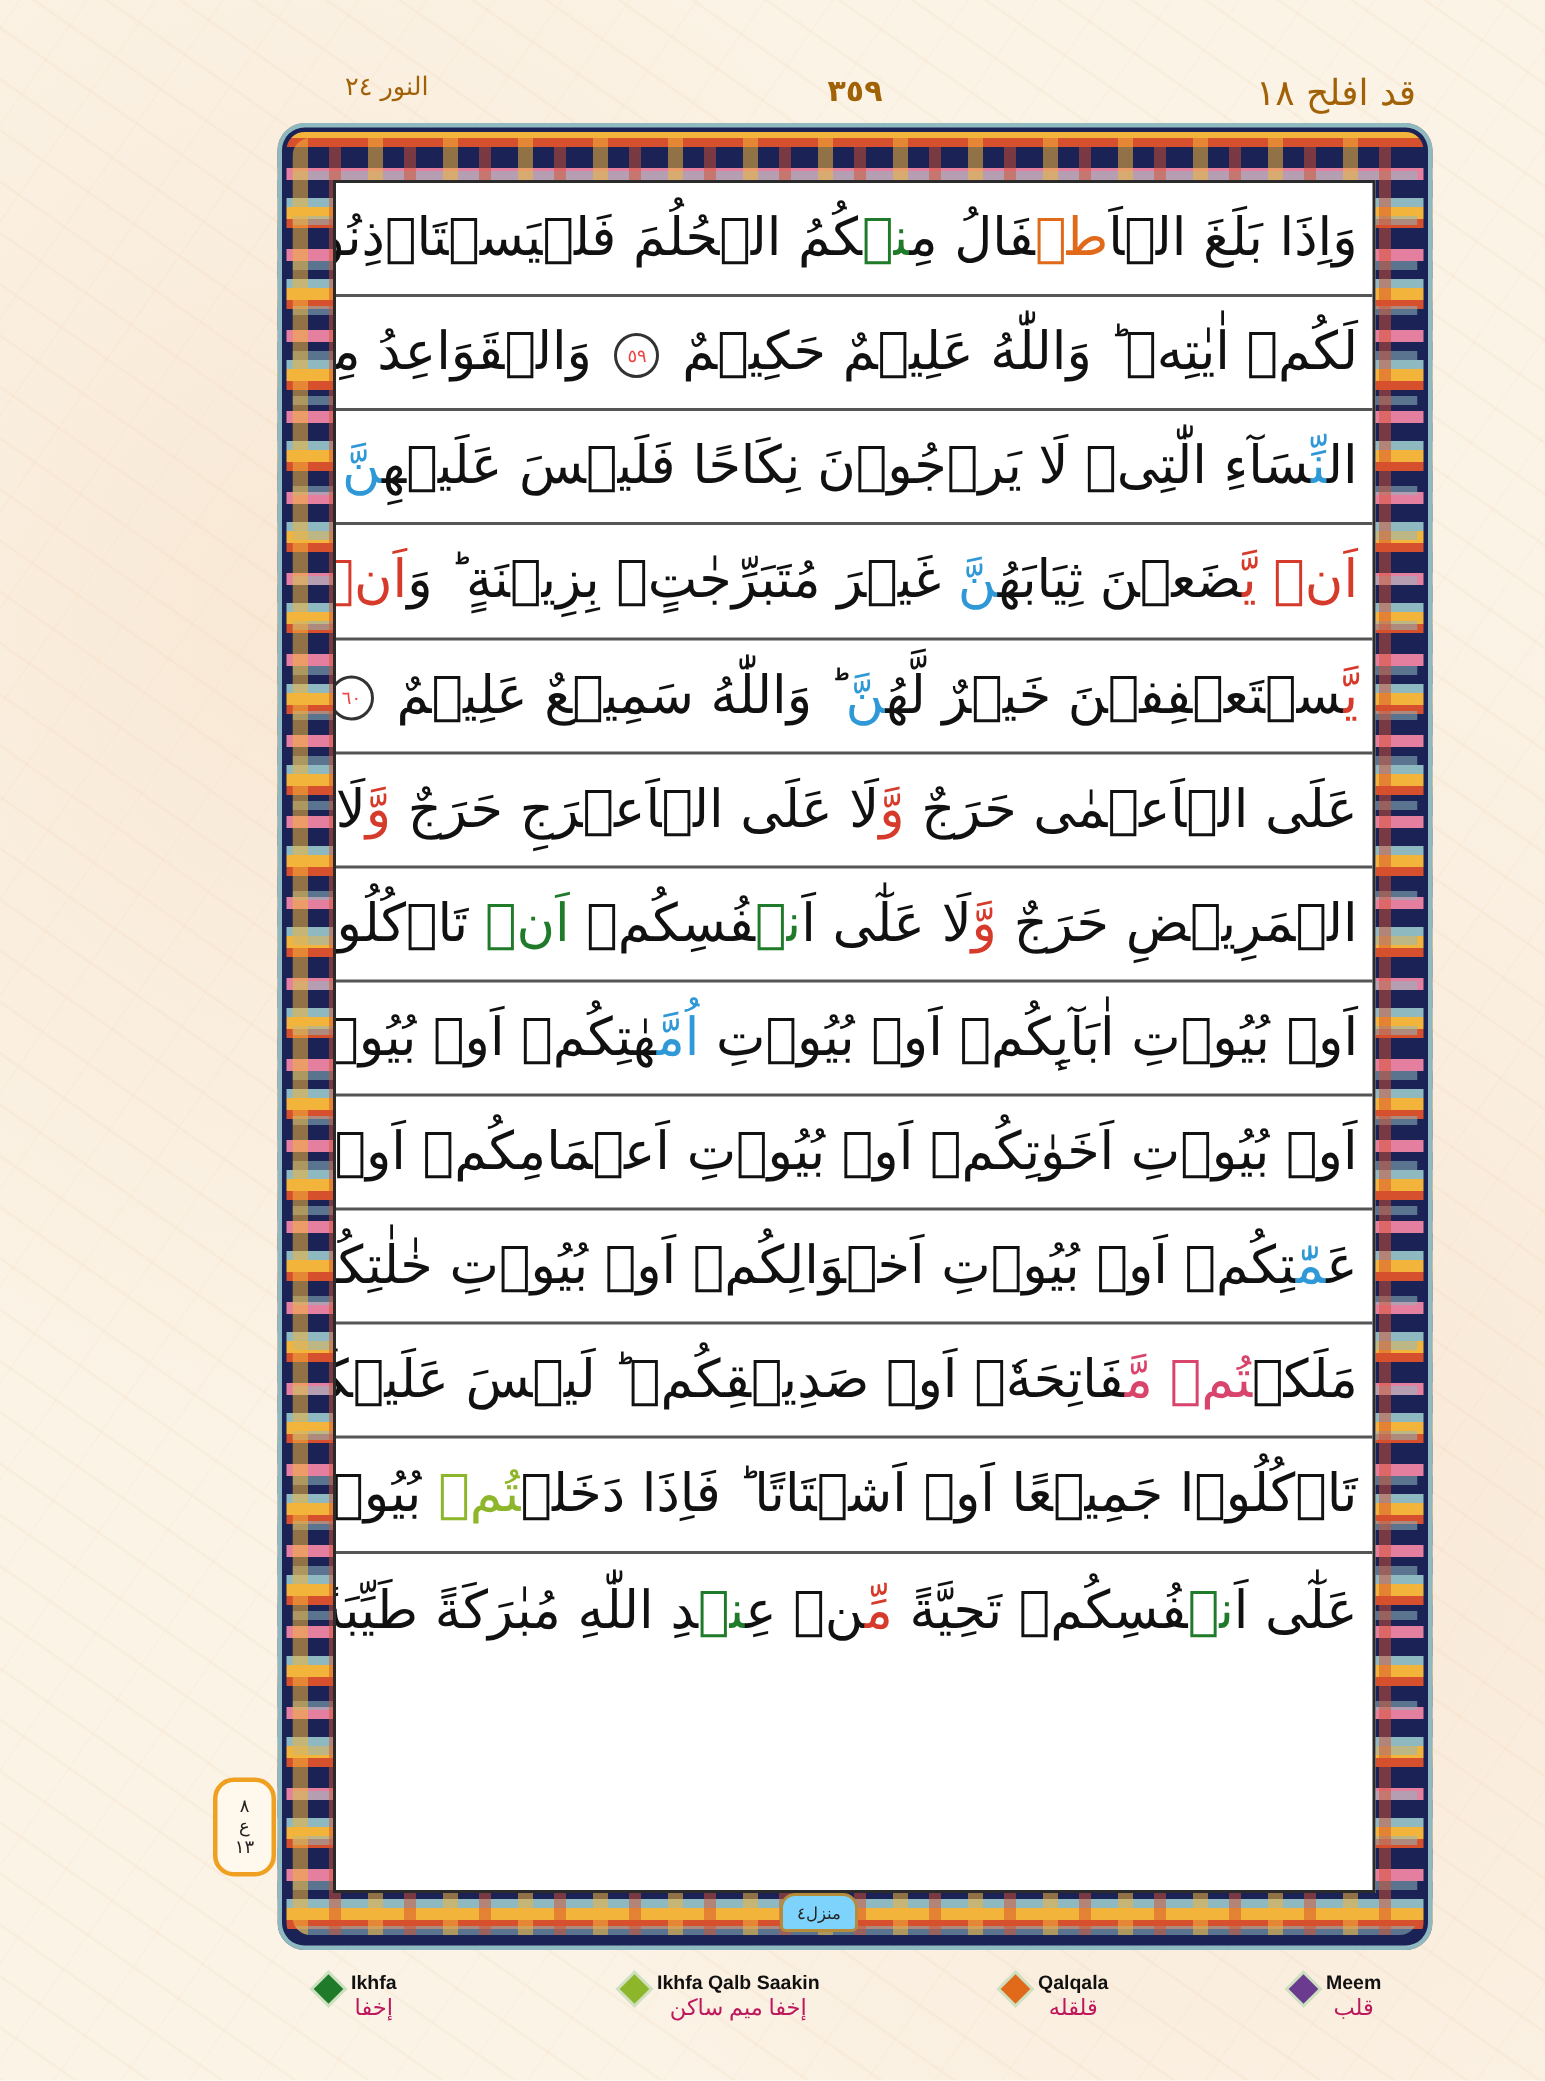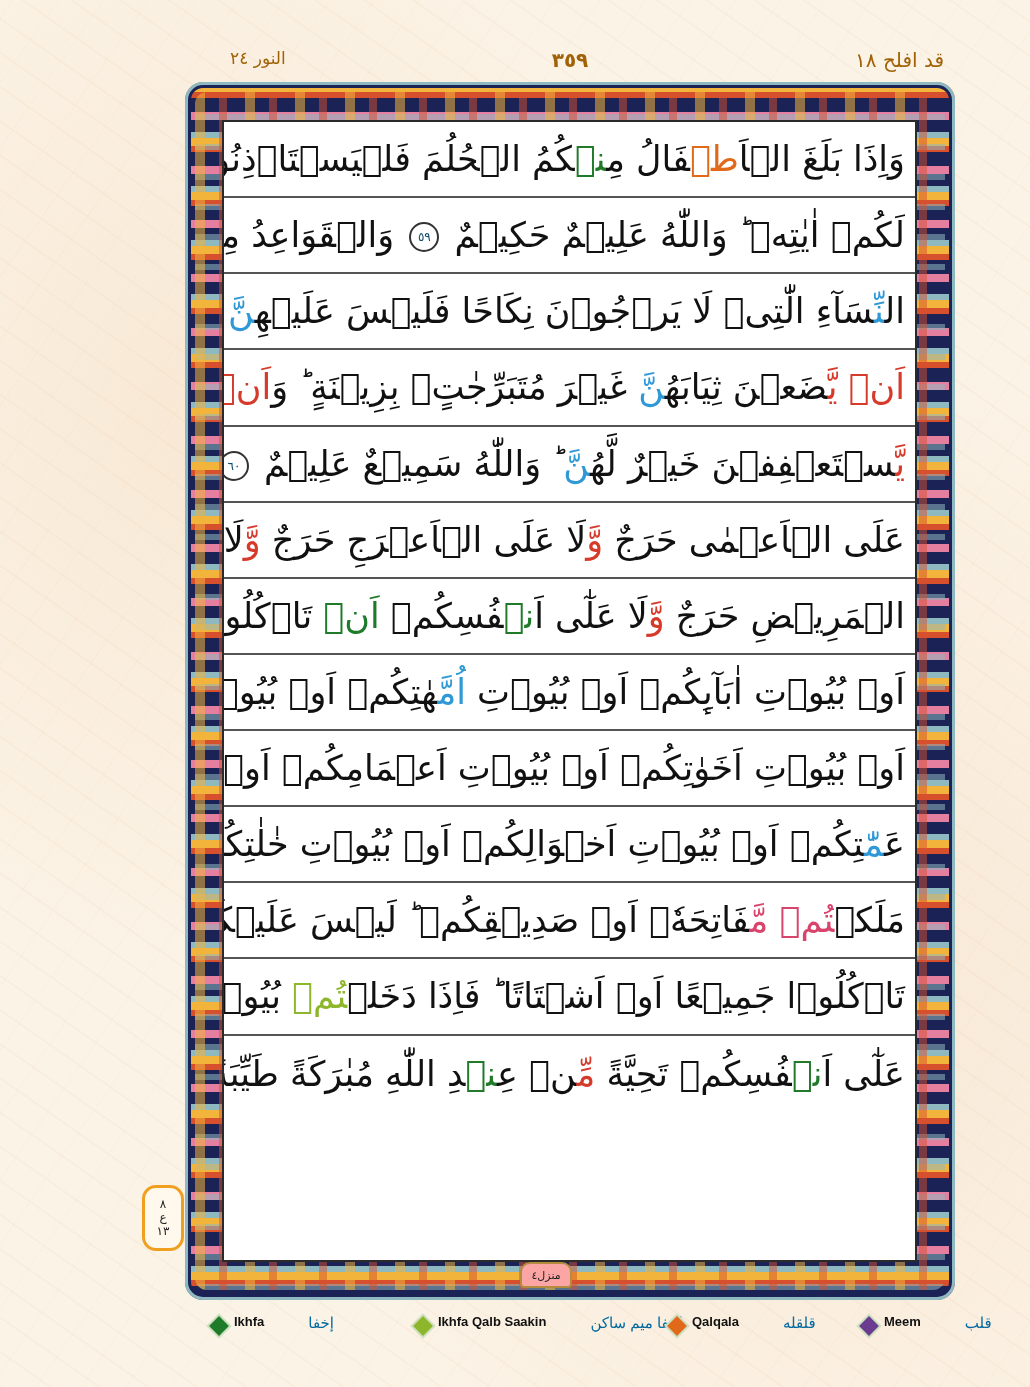--- a/index.html
+++ b/index.html
@@ -13,21 +13,21 @@
       repeating-linear-gradient(-55deg, rgba(235,190,150,0.08) 0 1px, rgba(0,0,0,0) 1px 37px);
     font-family: "DejaVu Sans", sans-serif;
   }
   .header {
     position: absolute; top: 48px; left: 190px; width: 760px; height: 30px;
   }
   .header .hdr {
     position: absolute; top: 0; font-family: "DejaVu Sans", sans-serif; color: #a16207;
     direction: rtl;
   }
-  .hdr-juz { right: 6px; font-size: 20px; }
+  .hdr-juz { right: 6px; font-size: 24px; }
   .hdr-page { left: 50%; transform: translateX(-50%); font-size: 20px; font-weight: bold; top: -4px; }
   .hdr-surah { left: 40px; font-size: 17px; }
 
   .border {
     position: absolute; left: 185px; top: 82px; width: 770px; height: 1218px;
     border-radius: 18px;
     background:
       radial-gradient(circle at 10% 5%, #e14a6a 0 8px, rgba(0,0,0,0) 9px),
       radial-gradient(circle at 90% 95%, #e14a6a 0 8px, rgba(0,0,0,0) 9px),
       repeating-linear-gradient(0deg, #1b2356 0 14px, #d6502e 14px 20px, #f2b43a 20px 28px, #8fb9c0 28px 34px, #1b2356 34px 46px, #e57fa0 46px 54px),
@@ -57,49 +57,49 @@
   .line .seg { display: inline; }
   .c-ikhfa { color: #1f7a2a; }
   .c-ikhfa-meem { color: #8db62b; }
   .c-qalqala { color: #e06a1a; }
   .c-ghunna { color: #2f98d6; }
   .c-idgham { color: #d63a2a; }
   .c-pink { color: #d9446c; }
   .ayah {
     display: inline-flex; align-items: center; justify-content: center;
     width: 26px; height: 26px; border: 2px solid #333; border-radius: 50%;
-    font-size: 12px; margin: 0 4px; vertical-align: middle; color: #0c4a6e;
+    font-size: 12px; margin: 0 4px; vertical-align: middle; color: #ef4444;
   }
 
   .ruku {
     position: absolute; left: 142px; top: 1185px; width: 36px; height: 60px;
     background: #fff8ec; border: 3px solid #f0a020; border-radius: 14px;
     display: flex; flex-direction: column; align-items: center; justify-content: center;
     font-size: 12px; color: #222; line-height: 1.1; z-index: 3;
   }
   .manzil {
     position: absolute; left: 520px; top: 1262px; width: 48px; height: 22px;
-    background: #fca5a5; border: 2px solid #b48c3c; border-radius: 10px 10px 4px 4px;
+    background: #7dd3fc; border: 2px solid #b48c3c; border-radius: 10px 10px 4px 4px;
     font-size: 11px; color: #222; display: flex; align-items: center; justify-content: center;
     z-index: 3; direction: rtl;
   }
 
   .legend {
     position: absolute; top: 1314px; left: 190px; width: 760px; height: 50px;
   }
   .leg-item {
     position: absolute; top: 0; display: flex; align-items: flex-start;
   }
   .diamond {
     width: 14px; height: 14px; transform: rotate(45deg); margin: 5px 8px 0 4px;
     box-shadow: 0 0 0 2px #cfe0c0;
   }
-  .leg-text { display: flex; flex-direction: row; gap: 44px; }
+  .leg-text { display: flex; flex-direction: column; }
   .leg-en { font-family: "Liberation Sans", sans-serif; font-weight: bold; font-size: 13px; color: #111; }
-  .leg-ur { font-family: Liberation Sans, sans-serif; font-size: 15px; color: #0369a1; direction: rtl; text-align: center; }
+  .leg-ur { font-family: Liberation Serif, serif; font-size: 15px; color: #be185d; direction: rtl; text-align: center; }
 </style>
 </head>
 <body>
 
 <div class="header">
   <span class="hdr hdr-juz">قد افلح ١٨</span>
   <span class="hdr hdr-page">٣٥٩</span>
   <span class="hdr hdr-surah">النور ٢٤</span>
 </div>
 

